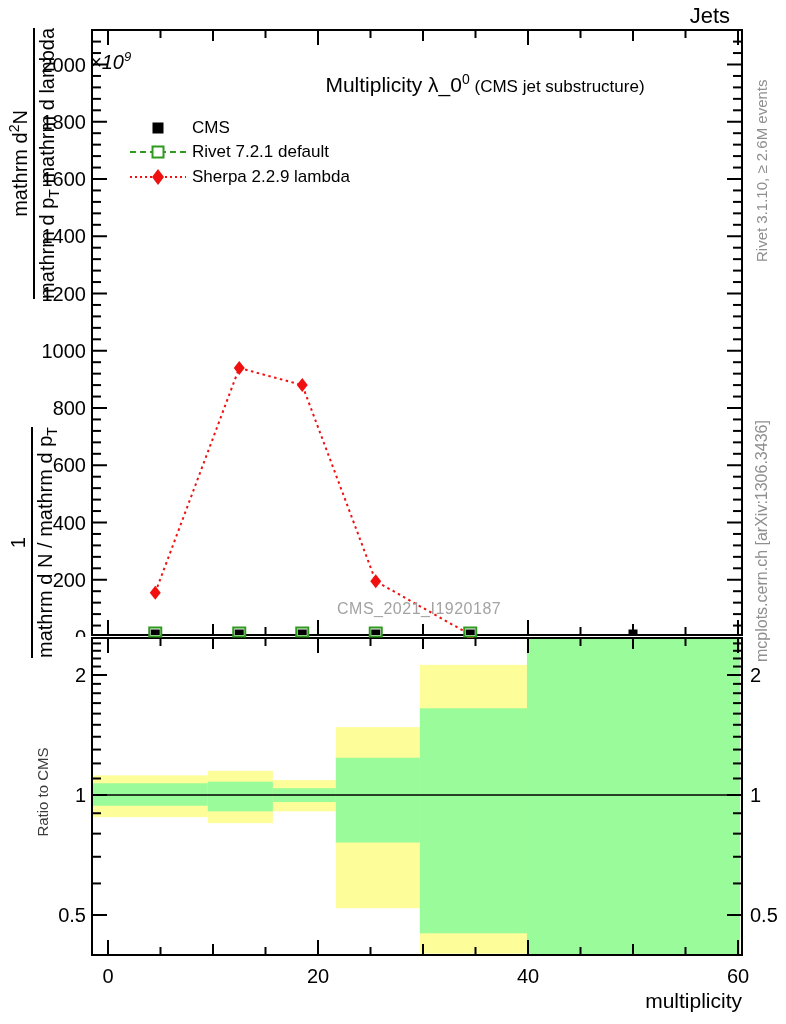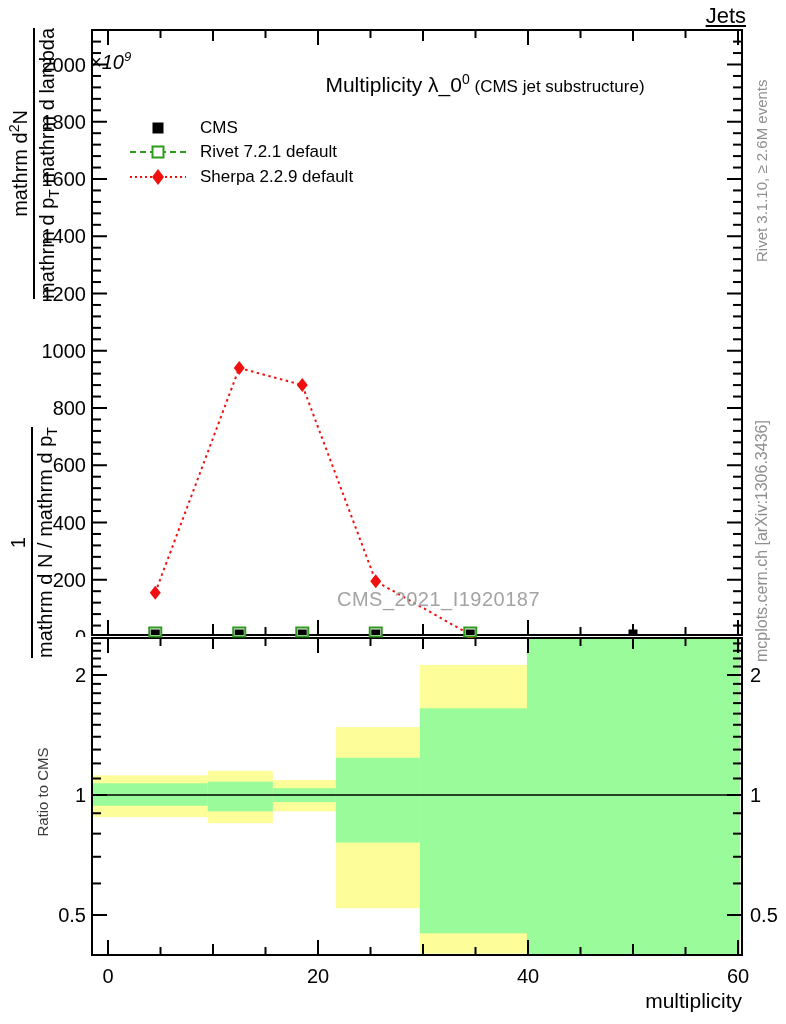--- a/index.html
+++ b/index.html
@@ -9,22 +9,22 @@
   svg text{font-family:"Liberation Sans",sans-serif;}
   .abs{position:absolute;white-space:nowrap;}
   .hdr{font-size:22px;}
   .mult{font-size:20px;font-style:italic;}
   .mult sup{font-size:13px;}
   .ptitle{font-size:21px;text-align:center;}
   .ptitle sup{font-size:14px;}
   .ptitle .paren{font-size:17px;}
   .legend-row{position:absolute;display:flex;align-items:center;height:24px;}
   .legend-row .lsample{width:56px;height:24px;flex:0 0 56px;}
-  .legend-row .llabel{font-size:17px;margin-left:14px;}
-  .watermark{font-size:20px;color:#a3a3a3;letter-spacing:0.5px;}
+  .legend-row .llabel{font-size:17px;margin-left:6px;}
+  .watermark{font-size:16px;color:#a3a3a3;letter-spacing:0.5px;margin-top:12px;}
   .vtext{transform:rotate(-90deg) translate(-100%,0);transform-origin:0 0;}
   .sidegray{font-size:15px;color:#8f8f8f;}
   .sidegray2{font-size:16px;color:#8f8f8f;}
   .ratiolabel{font-size:15px;color:#3c3c3c;}
   .ylabelwrap{display:flex;flex-direction:row;align-items:center;justify-content:space-between;
               font-size:20px;}
   .frac{display:inline-block;text-align:center;vertical-align:middle;}
   .frac .num{display:block;border-bottom:2.5px solid #000;padding:0 5px 1px 5px;}
   .frac .den{display:block;padding-top:1px;}
   .frac sub{font-size:14px;}
@@ -319,21 +319,21 @@
           <rect x="234.75" y="629.5" width="9" height="5.5" fill="#000000"></rect>
           <rect x="297.75" y="629.5" width="9" height="5.5" fill="#000000"></rect>
           <rect x="371.25" y="629.5" width="9" height="5.5" fill="#000000"></rect>
           <rect x="465.75" y="629.5" width="9" height="5.5" fill="#000000"></rect>
           <rect x="628.5" y="629.5" width="9" height="5.5" fill="#000000"></rect>
         </g>
       </g>
     </svg>
 
   <div class="abs mult" style="left:90px;top:49px;"><span>×10</span><sup>9</sup></div>
-  <div class="abs hdr" style="right:40px;top:3px;text-decoration:underline;">Jets</div>
+  <div class="abs hdr" style="right:56px;top:3px;">Jets</div>
 
   <div class="abs ptitle" style="left:92px;top:71px;width:786px;"><span>Multiplicity λ_0</span><sup>0</sup><span class="paren"> (CMS jet substructure)</span></div>
 
   <div>
     <div class="legend-row" style="left:130px;top:116px;">
       <svg class="lsample" id="legend-sample-cms" viewBox="0 0 56 24">
           <rect x="22.5" y="6.5" width="11" height="11" fill="#000000"></rect>
         </svg>
       <span class="llabel">CMS</span>
     </div>
@@ -342,21 +342,21 @@
           <line x1="0" y1="12" x2="56" y2="12" stroke="#2f9b1e" stroke-width="2" stroke-dasharray="6 4"></line>
           <rect x="22.5" y="6.5" width="11" height="11" fill="#fff" stroke="#2f9b1e" stroke-width="2"></rect>
         </svg>
       <span class="llabel">Rivet 7.2.1 default</span>
     </div>
     <div class="legend-row" style="left:130px;top:165px;">
       <svg class="lsample" id="legend-sample-sherpa" viewBox="0 0 56 24">
           <line x1="0" y1="12" x2="56" y2="12" stroke="#f01010" stroke-width="2" stroke-dasharray="2 3"></line>
           <path d="M 28 4 L 34 12 L 28 20 L 22 12 Z" fill="#f01010"></path>
         </svg>
-      <span class="llabel">Sherpa 2.2.9 default</span>
+      <span class="llabel">Sherpa 2.2.9 lambda</span>
     </div>
   </div>
 
   <div class="abs watermark" style="left:337px;top:588px;">CMS_2021_I1920187</div>
 
   <div class="abs vtext sidegray" style="left:753px;top:32px;width:230px;">Rivet 3.1.10, ≥ 2.6M events</div>
   <div class="abs vtext sidegray2" style="left:753px;top:340px;width:322px;">mcplots.cern.ch [arXiv:1306.3436]</div>
 
   <div class="abs vtext" style="left:6px;top:28px;width:630px;">
     <div class="ylabelwrap">

